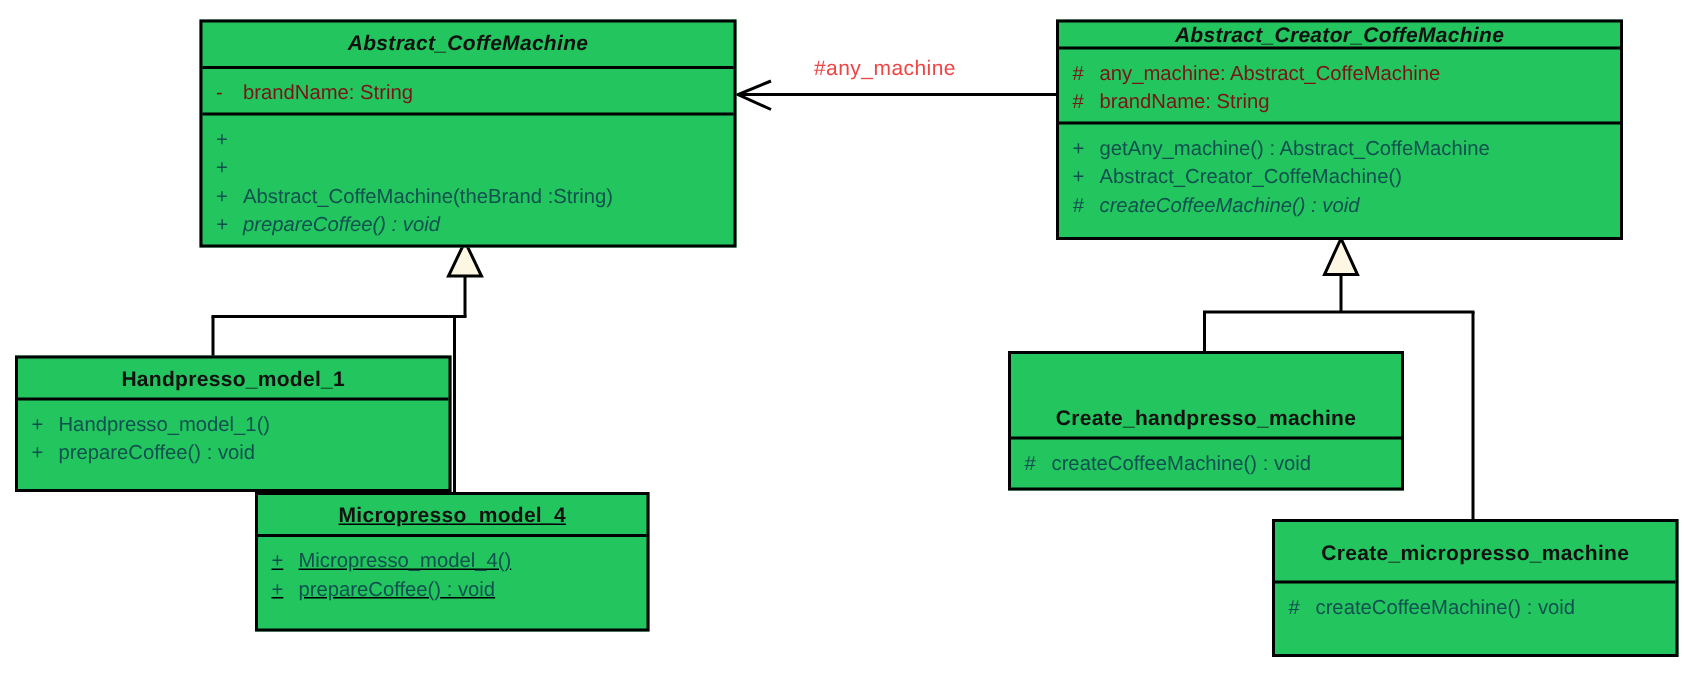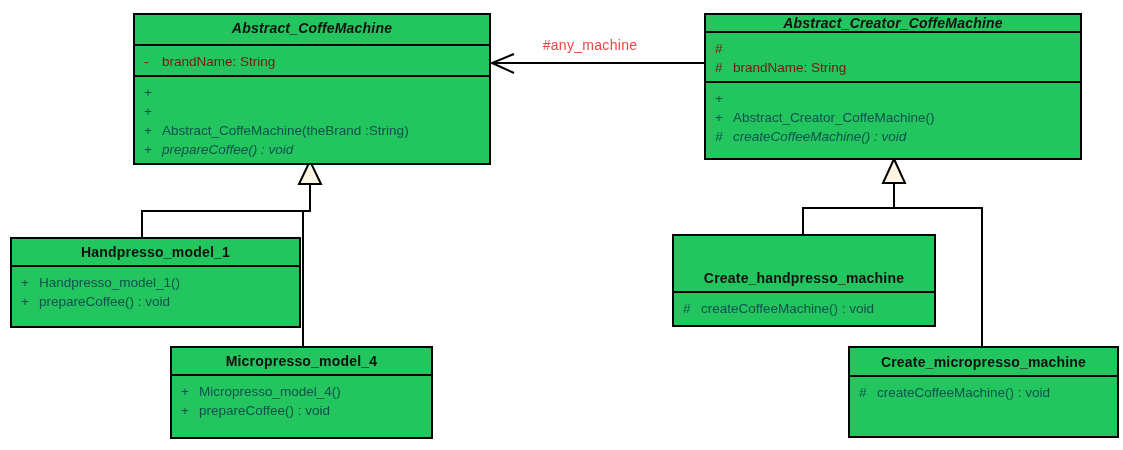--- a/index.html
+++ b/index.html
@@ -128,29 +128,31 @@
         <span class="txt">prepareCoffee() : void</span>
       </div>
     </div>
   </div>
 
   <div class="uml-class" style="left:704px; top:13px; width:378px; height:147px;">
     <div class="uml-title abstract" style="height:16px;">Abstract_Creator_CoffeMachine</div>
     <div class="compartment" style="height:50px;">
       <div class="member-row attr-row">
         <span class="vis">#</span>
+        <span class="txt">any_machine: Abstract_CoffeMachine</span>
       </div>
       <div class="member-row attr-row">
         <span class="vis">#</span>
         <span class="txt">brandName: String</span>
       </div>
     </div>
     <div class="compartment grow">
       <div class="member-row method-row">
         <span class="vis">+</span>
+        <span class="txt">getAny_machine() : Abstract_CoffeMachine</span>
       </div>
       <div class="member-row method-row">
         <span class="vis">+</span>
         <span class="txt">Abstract_Creator_CoffeMachine()</span>
       </div>
       <div class="member-row method-row italic">
         <span class="vis">#</span>
         <span class="txt">createCoffeeMachine() : void</span>
       </div>
     </div>
@@ -163,21 +165,21 @@
         <span class="vis">+</span>
         <span class="txt">Handpresso_model_1()</span>
       </div>
       <div class="member-row method-row">
         <span class="vis">+</span>
         <span class="txt">prepareCoffee() : void</span>
       </div>
     </div>
   </div>
 
-  <div class="uml-class" style="left:170px; top:346px; width:263px; height:93px;">
+  <div class="uml-class" style="left:170px; top:328px; width:263px; height:93px;text-decoration:underline;">
     <div class="uml-title" style="height:26px;">Micropresso_model_4</div>
     <div class="compartment grow">
       <div class="member-row method-row">
         <span class="vis">+</span>
         <span class="txt">Micropresso_model_4()</span>
       </div>
       <div class="member-row method-row">
         <span class="vis">+</span>
         <span class="txt">prepareCoffee() : void</span>
       </div>
@@ -188,21 +190,21 @@
     <div class="uml-title" style="height:27px;margin-top:28px;">Create_handpresso_machine</div>
     <div class="compartment grow">
       <div class="member-row method-row">
         <span class="vis">#</span>
         <span class="txt">createCoffeeMachine() : void</span>
       </div>
     </div>
   </div>
 
   <div class="uml-class" style="left:848px; top:346px; width:271px; height:92px;">
-    <div class="uml-title" style="height:27px;">Create_micropresso_machine</div>
+    <div class="uml-title" style="height:39px;">Create_micropresso_machine</div>
     <div class="compartment grow">
       <div class="member-row method-row">
         <span class="vis">#</span>
         <span class="txt">createCoffeeMachine() : void</span>
       </div>
     </div>
   </div>
 
 </div>
 

